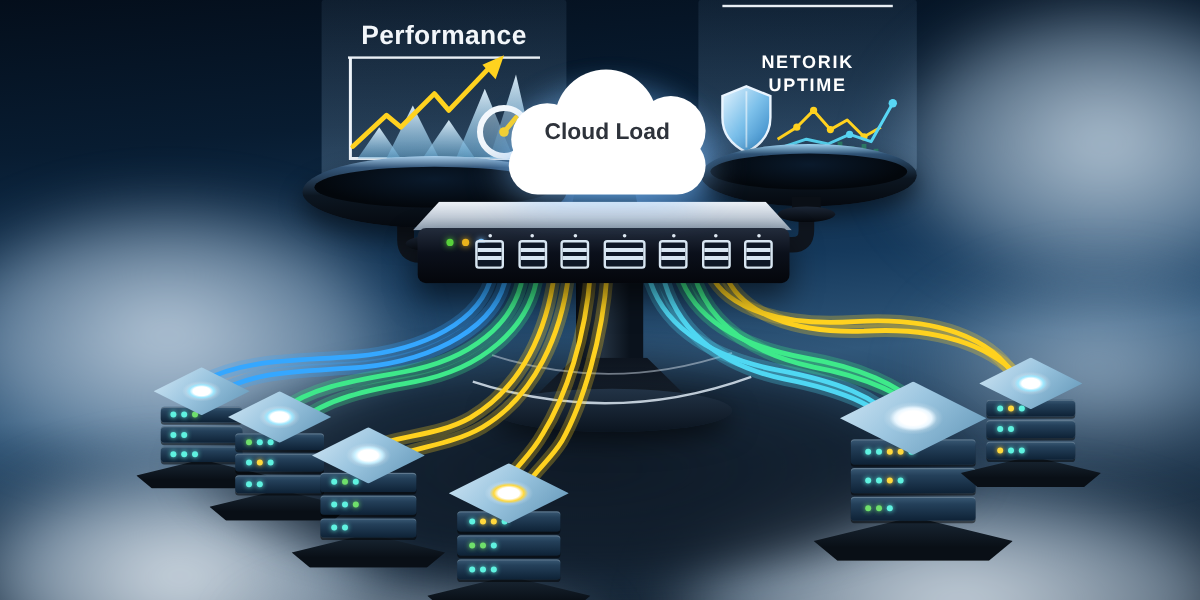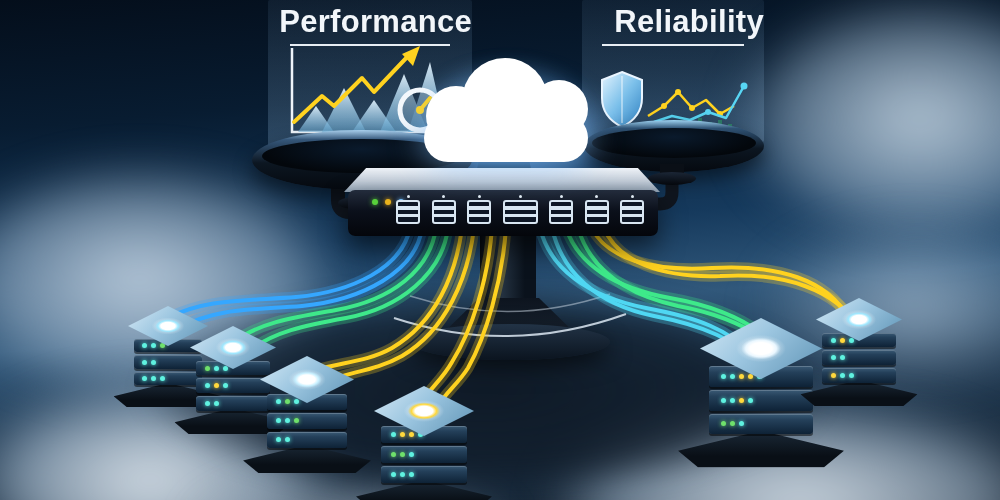--- a/index.html
+++ b/index.html
@@ -16,21 +16,21 @@
   .cl6{left:120px;top:445px;width:460px;height:150px;background:radial-gradient(closest-side,rgba(186,202,217,.6),transparent 75%);filter:blur(16px);}
   .halo{position:absolute;left:360px;top:30px;width:300px;height:220px;border-radius:50%;
         background:radial-gradient(closest-side,rgba(110,180,255,.55),rgba(110,180,255,.18) 55%,transparent 75%);filter:blur(8px);}
   .ground{position:absolute;left:50px;top:255px;width:870px;height:270px;border-radius:50%;
         background:radial-gradient(closest-side,rgba(14,24,36,.95),rgba(14,24,36,.7) 55%,transparent 80%);filter:blur(10px);}
 
   
   .panel{position:absolute;z-index:2;background:linear-gradient(180deg,rgba(110,155,195,.10),rgba(150,190,225,.25));border-radius:2px;}
   .panel-left{left:268px;top:0;width:204px;height:150px;}
   .panel-right{left:582px;top:0;width:182px;height:142px;}
-  .panel-title{margin-top:4px;text-align:right;font-size:31px;font-weight:600;color:#f2f6fa;letter-spacing:.3px;}
+  .panel-title{margin-top:17px;text-align:center;font-size:22px;font-weight:600;color:#f2f6fa;letter-spacing:.3px;}
   .underline{width:78%;height:2px;background:#e8eef4;margin:4px auto 0;}
   .uptime{position:absolute;top:44px;left:0;width:100%;text-align:center;color:#fff;font-weight:700;
           font-size:15px;letter-spacing:1.4px;line-height:1.25;}
   .chart-left{position:absolute;left:14px;top:42px;}
   .shield{position:absolute;left:16px;top:70px;}
   .chart-right{position:absolute;left:62px;top:76px;}
 
   
   .pan,.hubpiece{position:absolute;z-index:2;}
   .pan-l-rim{left:252px;top:130px;width:220px;height:60px;border-radius:50%;
@@ -148,22 +148,25 @@
       <polygon points="138,4 120,12 131,24" fill="#ffd21f"></polygon>
       <g>
         <circle cx="138" cy="68" r="20" stroke="#f4f8fc" stroke-width="5" fill="rgba(10,20,35,.25)"></circle>
         <line x1="138" y1="68" x2="148" y2="56" stroke="#ffd21f" stroke-width="4" stroke-linecap="round"></line>
         <circle cx="138" cy="68" r="4" fill="#ffd21f"></circle>
       </g>
     </svg>
   </div>
 
   <div class="panel panel-right">
-    <div class="panel-title">Reliability</div>
     <div class="underline"></div>
+    <div class="uptime">
+      <div>NETORIK</div>
+      <div>UPTIME</div>
+    </div>
     <svg class="shield" width="48" height="60" viewBox="0 0 48 60">
       <defs>
         <linearGradient id="gs" x1="0" y1="0" x2="1" y2="1">
           <stop offset="0" stop-color="#e4f4ff"></stop>
           <stop offset=".5" stop-color="#7cc0ea"></stop>
           <stop offset="1" stop-color="#2d7fc0"></stop>
         </linearGradient>
       </defs>
       <path d="M24 2 L44 10 V28 C44 44 34 52 24 57 C14 52 4 44 4 28 V10 Z" fill="url(#gs)" stroke="#eaf5ff" stroke-width="2"></path>
       <path d="M24 6 V53" stroke="rgba(255,255,255,.55)" stroke-width="1.5"></path>
@@ -302,20 +305,21 @@
     <div class="knob-body"></div>
     <div class="knob-top"></div>
   </div>
   <div class="cloud">
     <div class="cloud-glow"></div>
     <div class="cloud-part cloud-base"></div>
     <div class="cloud-part cloud-c1"></div>
     <div class="cloud-part cloud-c2"></div>
     <div class="cloud-part cloud-c3"></div>
     <div class="cloud-label">
+      <div>Cloud Load</div>
     </div>
   </div>
 
   <div class="server" style="left: 128px; top: 306px; --w: 80px; --glow: #9fe8ff;">
     <div class="server-top">
         <div class="server-ring"></div>
       </div>
     <div class="server-body">
       <div class="unit">
           <i class="d dc"></i>

